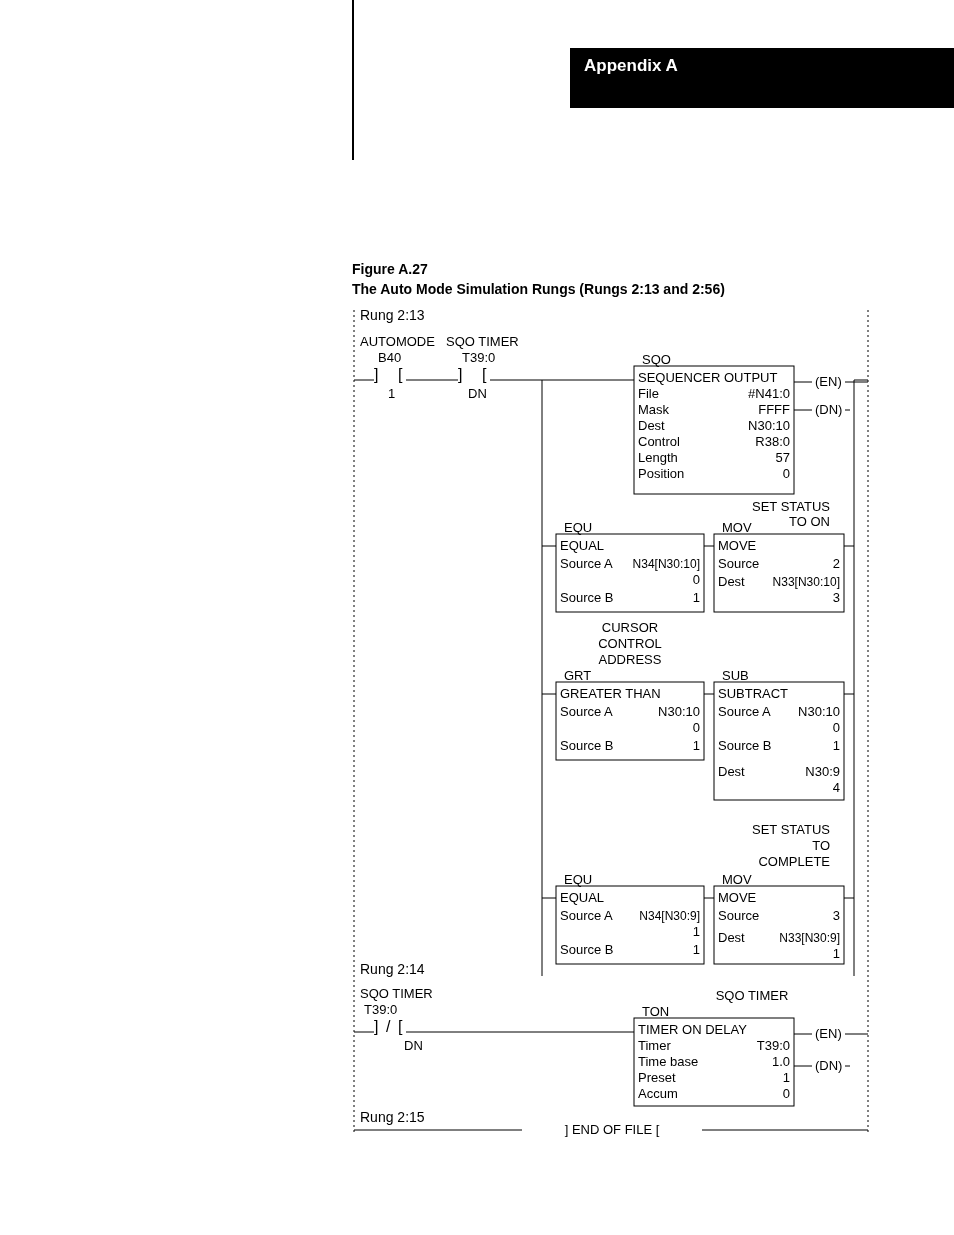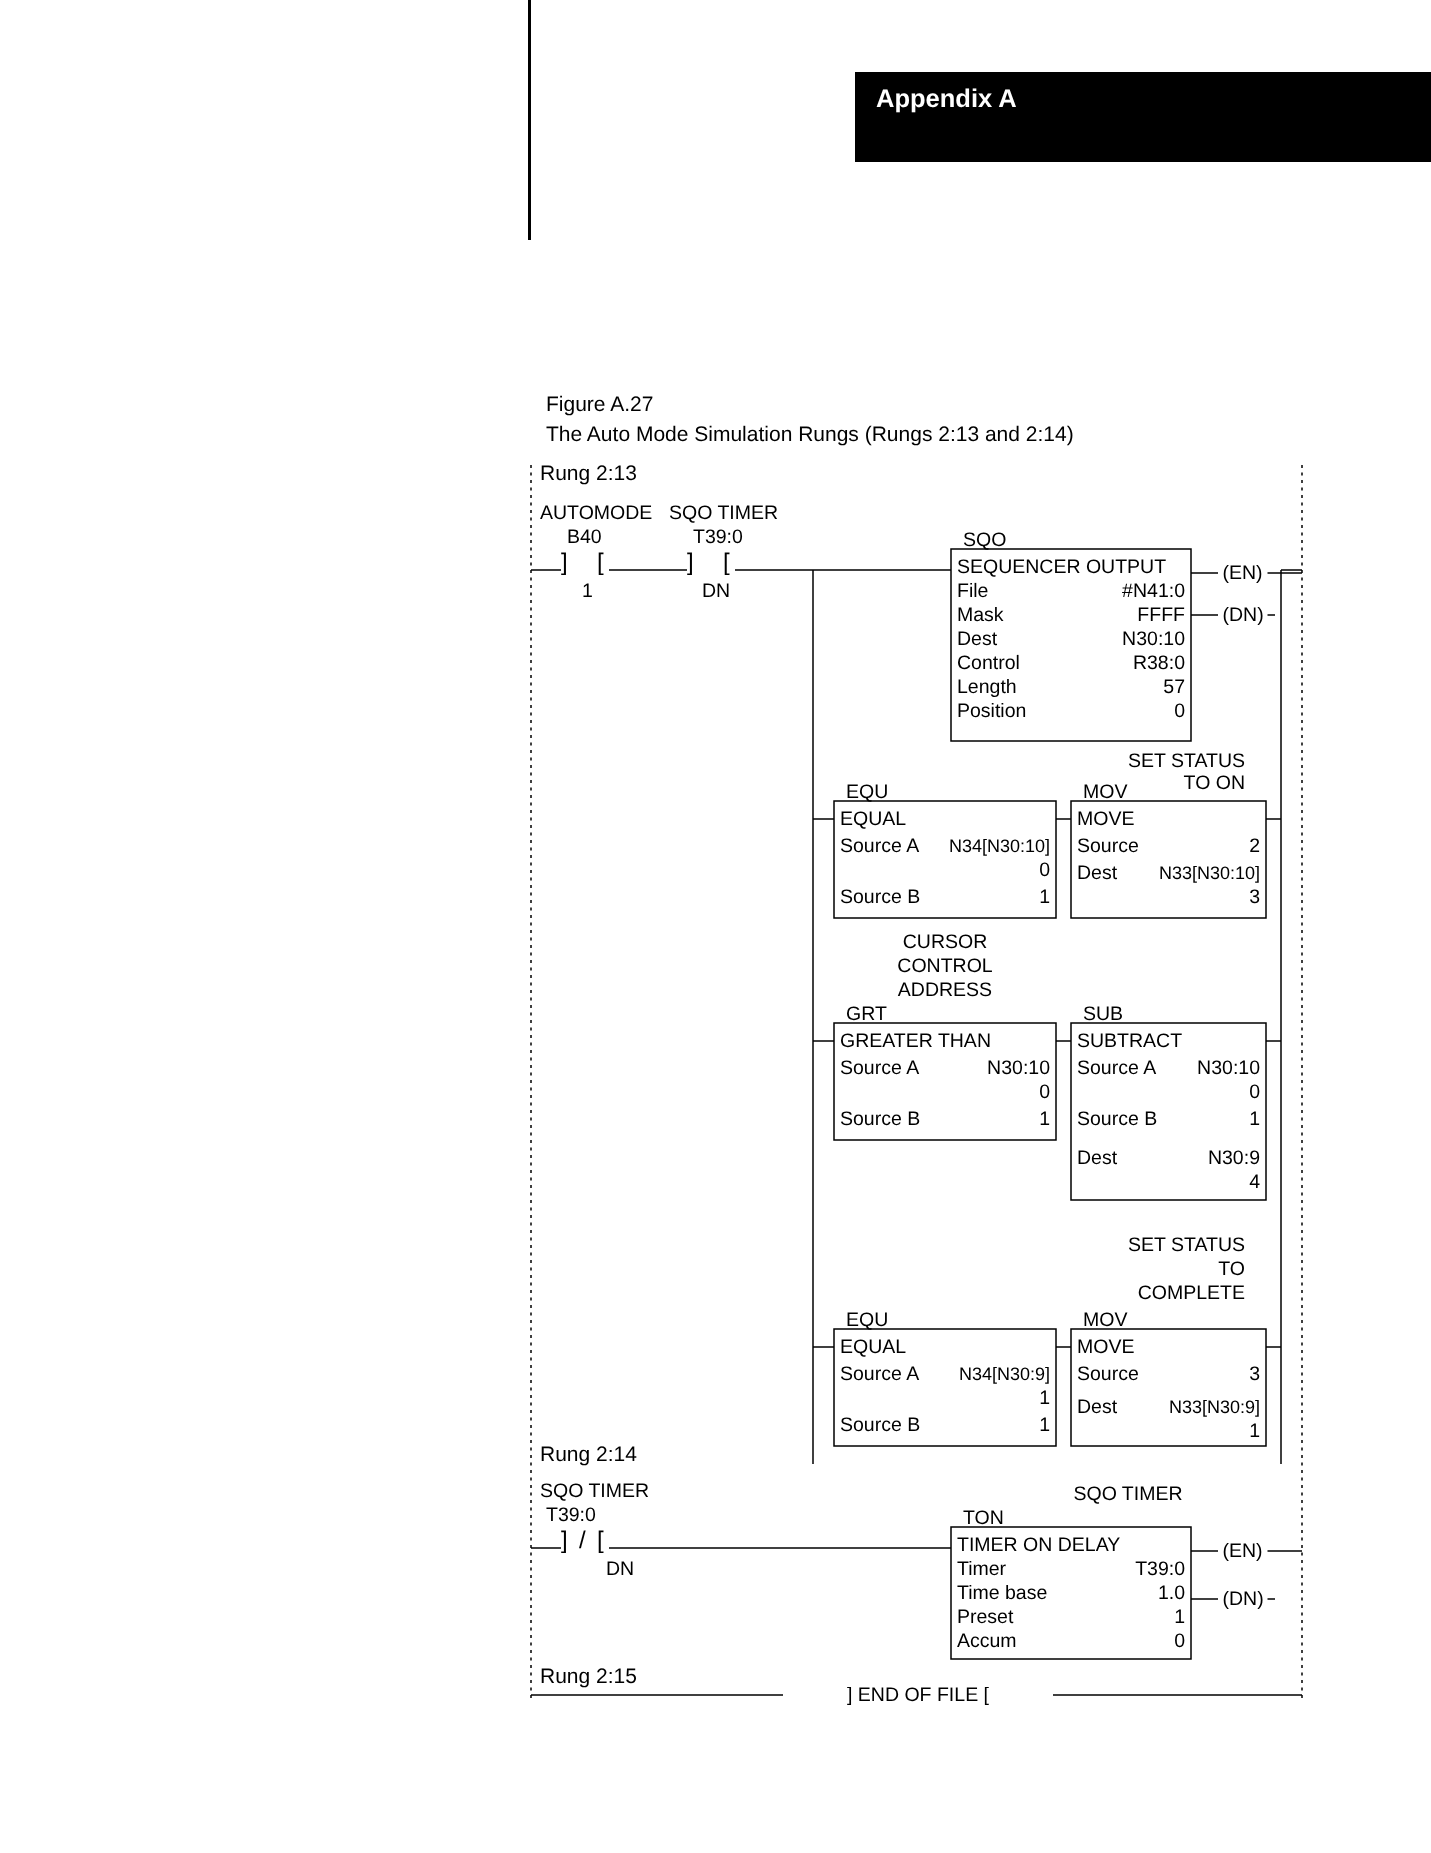--- a/index.html
+++ b/index.html
@@ -1,38 +1,38 @@
 <!DOCTYPE html>
 <html><head>
 <meta charset="utf-8">
 <style>
   html,body{margin:0;padding:0;background:#fff;color:#000;font-family:Arial,Helvetica,sans-serif}
   .page{width:954px;height:1235px;position:relative;box-sizing:border-box}
   .toprule{position:absolute;left:352px;top:0;width:2px;height:160px;background:#000}
   .banner{position:absolute;left:570px;top:48px;width:400px;height:60px;background:#000;color:#fff;padding:8px 14px;box-sizing:border-box}
   .banner .t1{font-weight:700;font-size:17px}
   .banner .t2{font-size:17px;margin-top:2px}
-  .figlabel{position:absolute;left:364px;top:260px;font-size:14px;font-weight:400;line-height:1.4}
+  .figlabel{position:absolute;left:352px;top:260px;font-size:14px;font-weight:700;line-height:1.4}
   .diagram{position:absolute;left:352px;top:306px;width:520px;height:840px}
   .diagram svg{width:520px;height:840px;display:block}
   .diagram text{font-family:Arial,Helvetica,sans-serif;fill:#000}
 </style>
 </head>
 <body>
 
 <div class="page">
   <div class="toprule"></div>
 
   <div class="banner">
     <div class="t1">Appendix A</div>
   </div>
 
   <div class="figlabel">
     <span>Figure A.27</span><br>
-    <span>The Auto Mode Simulation Rungs (Rungs 2:13 and 2:14)</span>
+    <span>The Auto Mode Simulation Rungs (Rungs 2:13 and 2:56)</span>
   </div>
 
   <div class="diagram">
     <svg viewBox="0 0 520 840">
 
       <line x1="2" y1="4" x2="2" y2="828" stroke="#000" stroke-width="1" stroke-dasharray="2,3"></line>
       <line x1="516" y1="4" x2="516" y2="828" stroke="#000" stroke-width="1" stroke-dasharray="2,3"></line>
 
       <text x="8" y="14" font-size="14">Rung 2:13</text>
 

